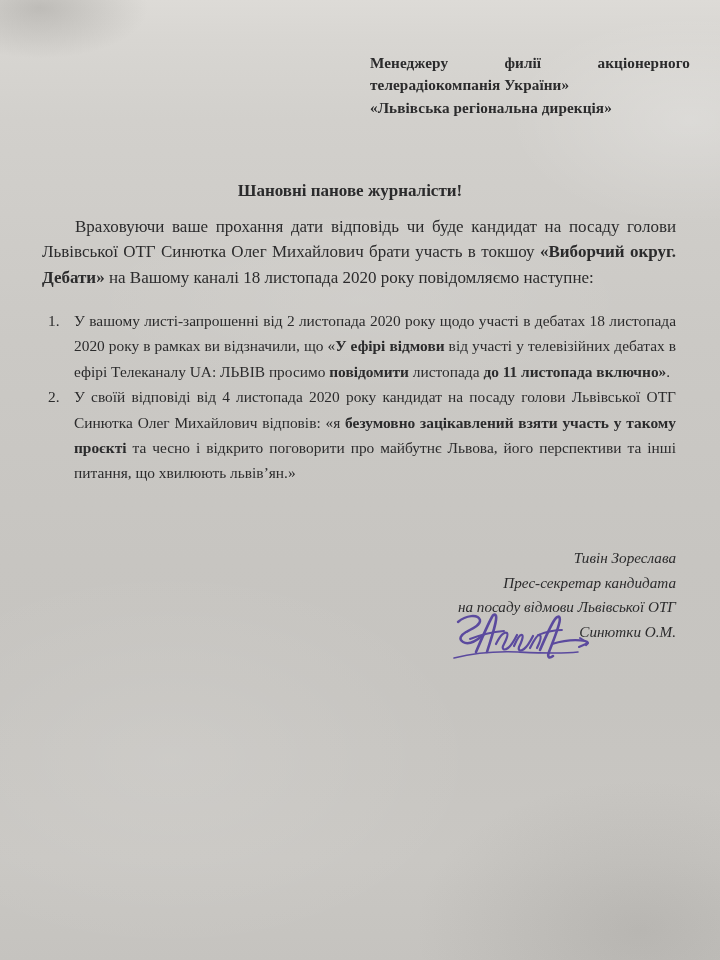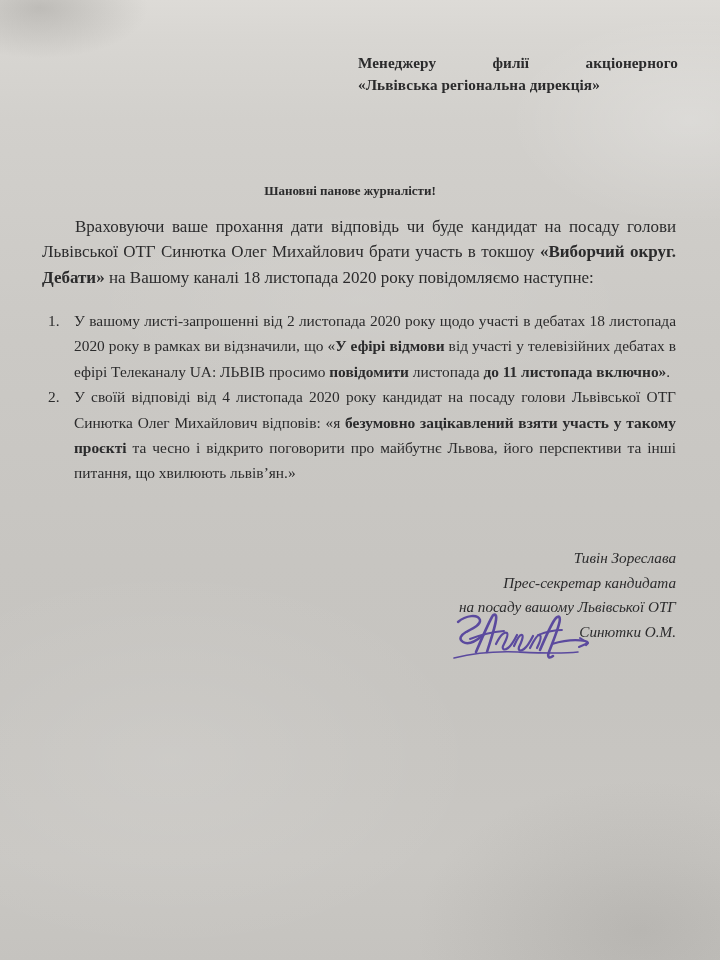--- a/index.html
+++ b/index.html
@@ -44,21 +44,21 @@
 
   #content {
     position: absolute;
     inset: 0;
     color: #2b2b2c;
   }
 
   
   .addressee {
     position: absolute;
-    left: 358px;
+    left: 370px;
     top: 52px;
     width: 320px;
     font-size: 15.2px;
     line-height: 22.4px;
     font-weight: bold;
     text-align: justify;
     letter-spacing: 0.1px;
   }
   .addressee .ln {
     display: block;
@@ -68,21 +68,21 @@
     text-align-last: justify;
   }
 
   
   .salutation {
     position: absolute;
     left: 0;
     top: 180px;
     width: 700px;
     text-align: center;
-    font-size: 13px;
+    font-size: 17px;
     font-weight: bold;
     line-height: 22px;
   }
 
   
   .body-block {
     position: absolute;
     left: 42px;
     top: 214px;
     width: 634px;
@@ -164,20 +164,21 @@
 </head>
 <body>
 
 <div id="page">
   <div id="paper-grain"></div>
 
   <div id="content">
 
     <div class="addressee">
       <span class="ln j">Менеджеру филії акціонерного</span>
+      <span class="ln">телерадіокомпанія України»</span>
       <span class="ln">«Львівська регіональна дирекція»</span>
     </div>
 
     <div class="salutation">Шановні панове журналісти!</div>
 
     <div class="body-block">
       <p><span>Враховуючи ваше прохання дати відповідь чи буде кандидат на посаду голови Львівської ОТГ Синютка Олег Михайлович брати участь в токшоу </span><b>«Виборчий округ. Дебати»</b><span>  на Вашому каналі 18 листопада 2020 року повідомляємо наступне:</span></p>
     </div>
 
     <div class="list-block">
@@ -188,21 +189,21 @@
 
       <div class="li">
         <span class="marker">2.</span><span>У своїй відповіді від 4 листопада 2020 року кандидат на посаду голови Львівської ОТГ Синютка Олег Михайлович відповів: «я </span><b>безумовно зацікавлений взяти участь у такому проєкті</b><span> та чесно і відкрито поговорити про майбутнє Львова, його перспективи та інші питання, що хвилюють львів’ян.»</span>
       </div>
 
     </div>
 
     <div class="sign-block">
       <span class="ln">Тивін Зореслава</span>
       <span class="ln">Прес-секретар кандидата</span>
-      <span class="ln">на посаду вашому Львівської ОТГ</span>
+      <span class="ln">на посаду відмови Львівської ОТГ</span>
       <span class="ln">Синютки О.М.</span>
     </div>
 
     <div class="signature">
       <svg viewBox="0 0 140 64" xmlns="http://www.w3.org/2000/svg" fill="none" stroke="#5b4a9e" stroke-linecap="round" stroke-linejoin="round">
         <path d="M6,14 C14,7 26,6 28,12 C29,17 20,21 14,24 C9,27 6,31 11,34 C16,37 24,33 30,28" stroke-width="2.4"></path>
         <path d="M24,44 C30,30 36,16 40,9 C42,5 45,6 44,12 C43,20 38,34 35,44" stroke-width="2.6"></path>
         <path d="M18,31 C28,27 40,24 52,23" stroke-width="2.0"></path>
         <path d="M44,36 C48,28 52,23 55,25 C57,27 53,34 51,38 C50,41 52,43 56,40 C60,37 63,31 65,27" stroke-width="2.2"></path>
         <path d="M62,38 C65,31 68,26 70,27 C72,28 69,35 67,39 C66,42 68,44 72,41 C76,38 79,32 81,28" stroke-width="2.2"></path>

